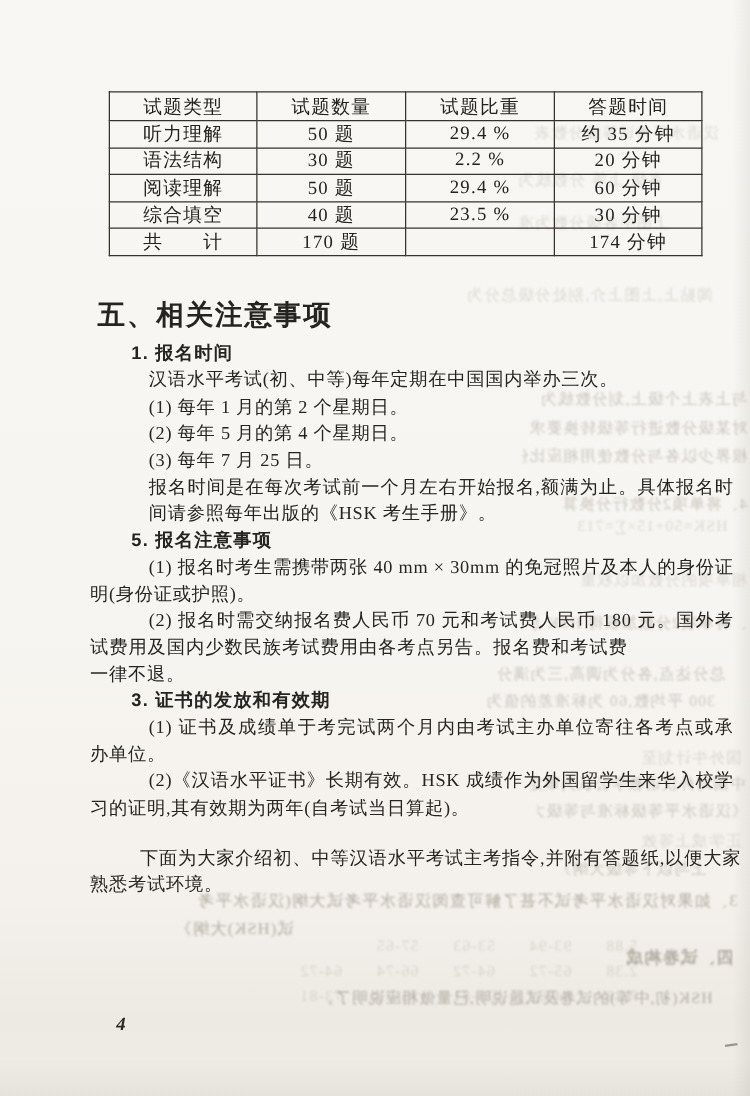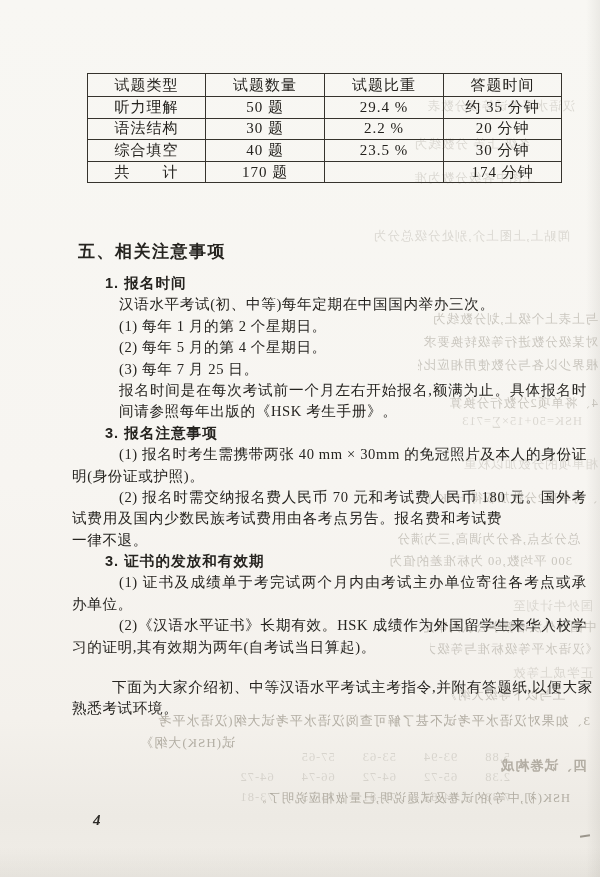--- a/index.html
+++ b/index.html
@@ -25,21 +25,21 @@
   .exam-table{position:absolute;left:87px;top:73px;width:474px;z-index:2;
     border-collapse:collapse;table-layout:fixed;color:#24221e;}
   .exam-table td,.exam-table th{border:1.4px solid #36332d;text-align:center;
     font-weight:normal;font-size:15px;letter-spacing:1px;padding:0;height:20.6px;
     overflow:hidden;white-space:nowrap;}
   .exam-table thead th{height:22px;}
 
   
   .textblock{position:absolute;left:72px;top:241px;width:524px;z-index:2;color:#262420;}
   .sec-heading{font-family:"Liberation Sans",sans-serif;font-weight:700;
-    font-size:17px;letter-spacing:1.5px;margin:0 0 10px 6px;line-height:22px;}
+    font-size:22px;letter-spacing:1.5px;margin:0 0 10px 6px;line-height:22px;}
   .line{line-height:21.4px;height:21.4px;font-size:14.6px;letter-spacing:.6px;white-space:nowrap;}
   .line.ttl{font-family:"Liberation Sans",sans-serif;font-weight:700;
     margin-left:33px;letter-spacing:1px;}
   .line.cnt{margin-left:47px;}
   .line.hang{}
   .line.just{text-align:justify;text-align-last:justify;white-space:normal;}
   .line.cnt.just{width:468px;}
   .line.hang.just{width:430px;}
   .closing{margin-top:19px;}
   .line.close1{margin-left:40px;width:481px;}
@@ -103,20 +103,26 @@
         <td>29.4 %</td>
         <td>约 35 分钟</td>
       </tr>
       <tr>
         <td>语法结构</td>
         <td>30 题</td>
         <td>2.2 %</td>
         <td>20 分钟</td>
       </tr>
       <tr>
+        <td>阅读理解</td>
+        <td>50 题</td>
+        <td>29.4 %</td>
+        <td>60 分钟</td>
+      </tr>
+      <tr>
         <td>综合填空</td>
         <td>40 题</td>
         <td>23.5 %</td>
         <td>30 分钟</td>
       </tr>
       <tr>
         <td>共　　计</td>
         <td>170 题</td>
         <td></td>
         <td>174 分钟</td>
@@ -128,21 +134,21 @@
     <div class="sec-heading">五、相关注意事项</div>
 
     <div class="line ttl">1. 报名时间</div>
     <div class="line cnt">汉语水平考试(初、中等)每年定期在中国国内举办三次。</div>
     <div class="line cnt">(1) 每年 1 月的第 2 个星期日。</div>
     <div class="line cnt">(2) 每年 5 月的第 4 个星期日。</div>
     <div class="line cnt">(3) 每年 7 月 25 日。</div>
     <div class="line cnt just">报名时间是在每次考试前一个月左右开始报名,额满为止。具体报名时</div>
     <div class="line cnt">间请参照每年出版的《HSK 考生手册》。</div>
 
-    <div class="line ttl">3. 报名注意事项</div>
+    <div class="line ttl">5. 报名注意事项</div>
     <div class="line cnt just">(1) 报名时考生需携带两张 40 mm × 30mm 的免冠照片及本人的身份证</div>
     <div class="line hang">明(身份证或护照)。</div>
     <div class="line cnt just">(2) 报名时需交纳报名费人民币 70 元和考试费人民币 180 元。国外考</div>
     <div class="line hang just">试费用及国内少数民族考试费用由各考点另告。报名费和考试费</div>
     <div class="line hang">一律不退。</div>
 
     <div class="line ttl">3. 证书的发放和有效期</div>
     <div class="line cnt just">(1) 证书及成绩单于考完试两个月内由考试主办单位寄往各考点或承</div>
     <div class="line hang">办单位。</div>
     <div class="line cnt just">(2)《汉语水平证书》长期有效。HSK 成绩作为外国留学生来华入校学</div>

